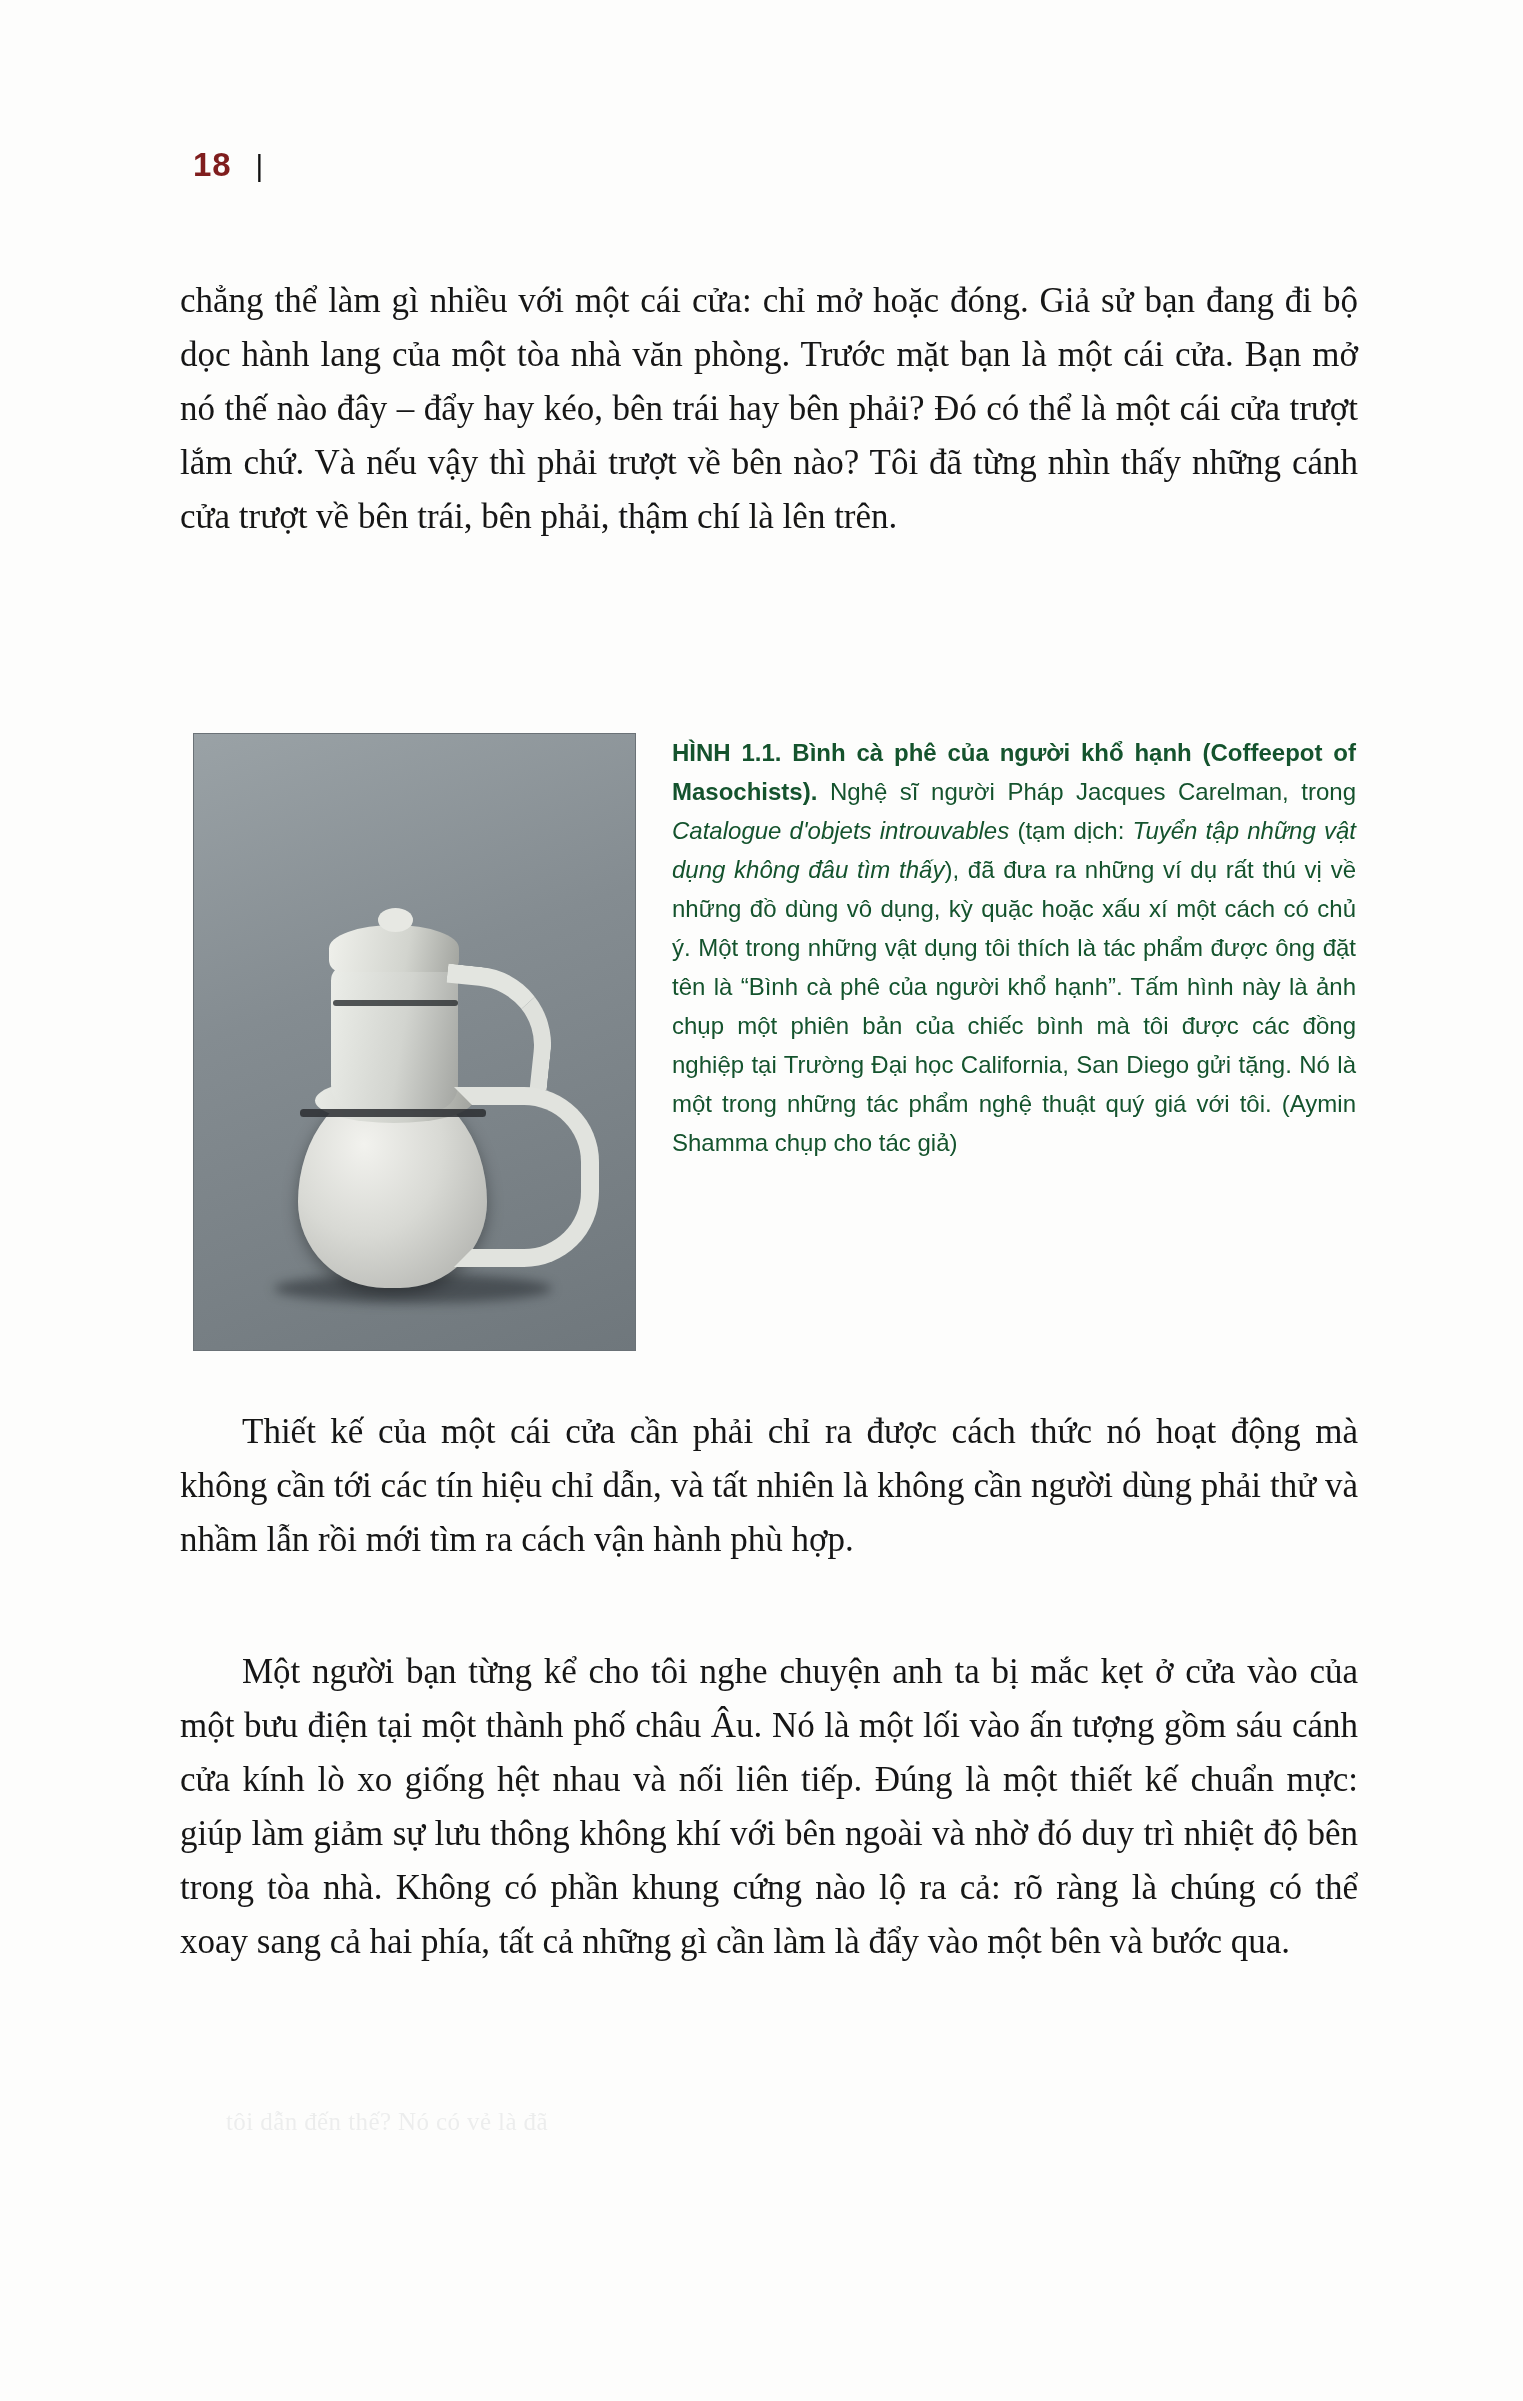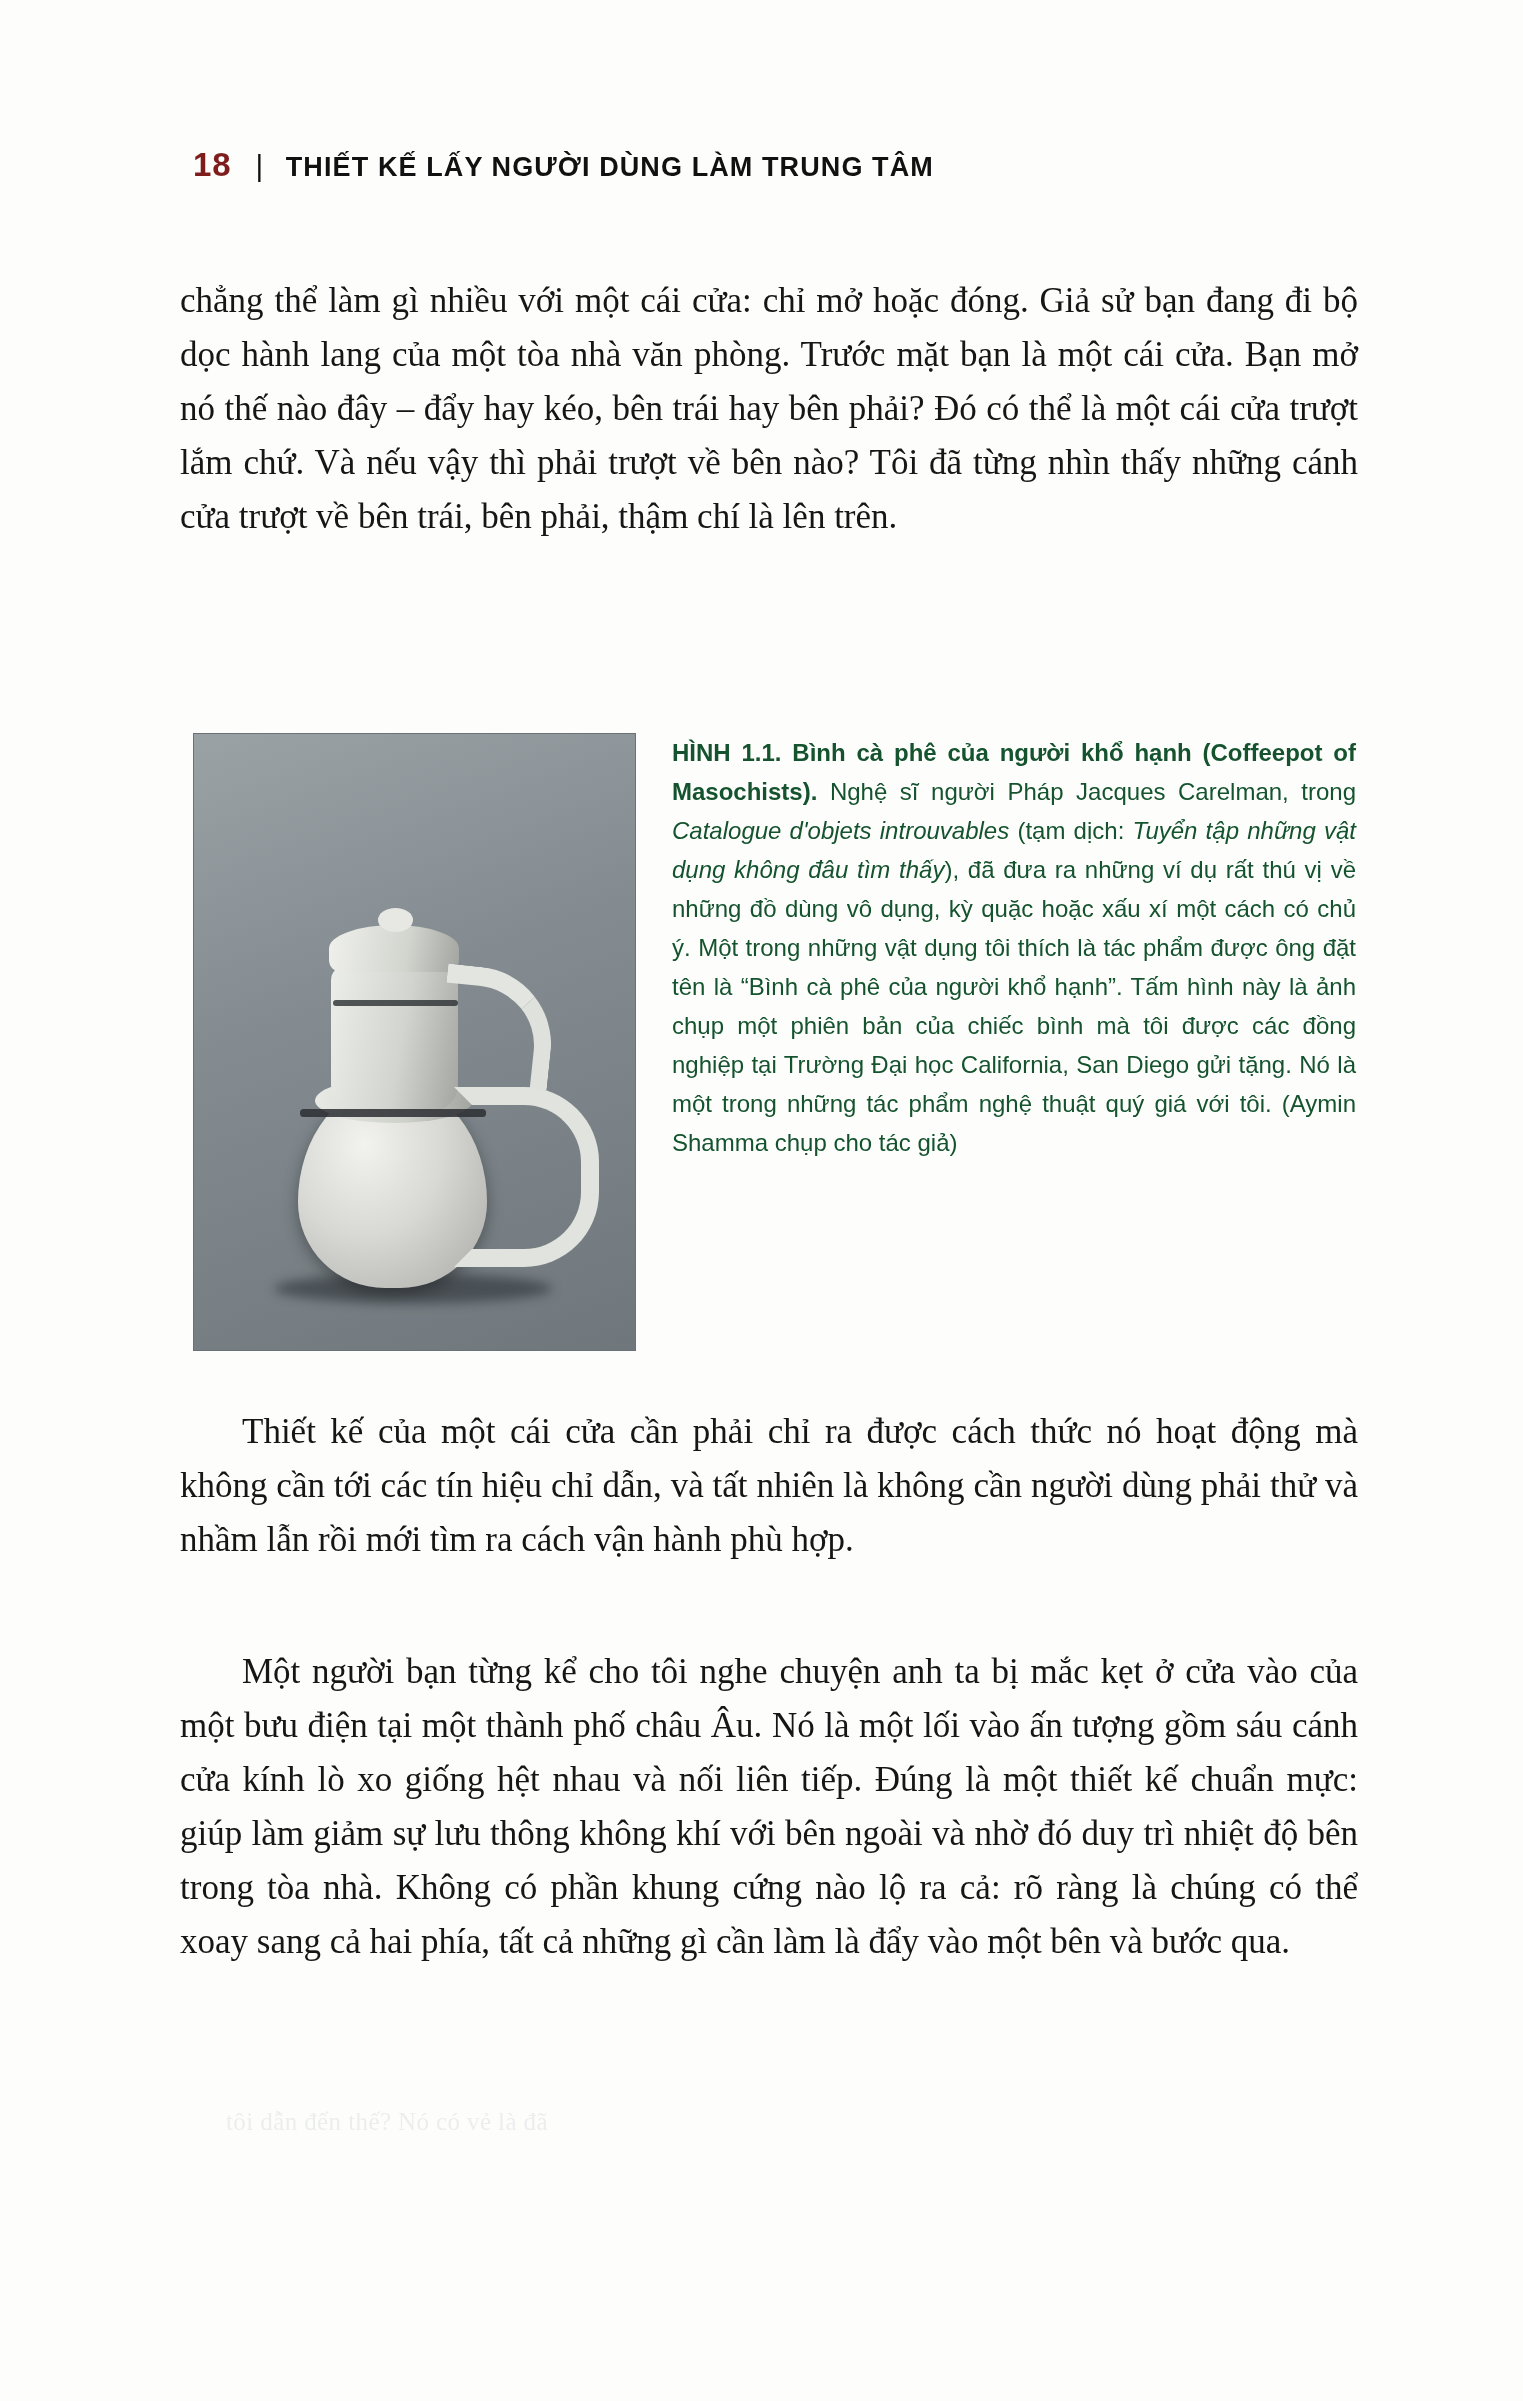--- a/index.html
+++ b/index.html
@@ -201,21 +201,20 @@
 <body>
 
 <div class="page">
 
   <div class="ghost" style="top:1475px; left:1081px;margin-left:44px;">mà in</div>
   <div class="ghost" style="top:2108px; left:226px; font-size:25px;">tôi dẫn đến thế? Nó có vẻ là đã</div>
 
   <div class="header">
     <span class="folio">18</span>
     <span class="sep">|</span>
-    <span class="runhead">THIẾT KẾ LẤY NGƯỜI DÙNG LÀM TRUNG TÂM</span>
   </div>
 
   <div class="body-text" id="para1">chẳng thể làm gì nhiều với một cái cửa: chỉ mở hoặc đóng. Giả sử bạn đang đi bộ dọc hành lang của một tòa nhà văn phòng. Trước mặt bạn là một cái cửa. Bạn mở nó thế nào đây – đẩy hay kéo, bên trái hay bên phải? Đó có thể là một cái cửa trượt lắm chứ. Và nếu vậy thì phải trượt về bên nào? Tôi đã từng nhìn thấy những cánh cửa trượt về bên trái, bên phải, thậm chí là lên trên.</div>
 
   <div class="figure-block clearfix">
     <div class="fig-img">
       <div class="pot-shadow"></div>
       <div class="pot-body"></div>
       <div class="pot-shoulder"></div>
       <div class="pot-neck"></div>

